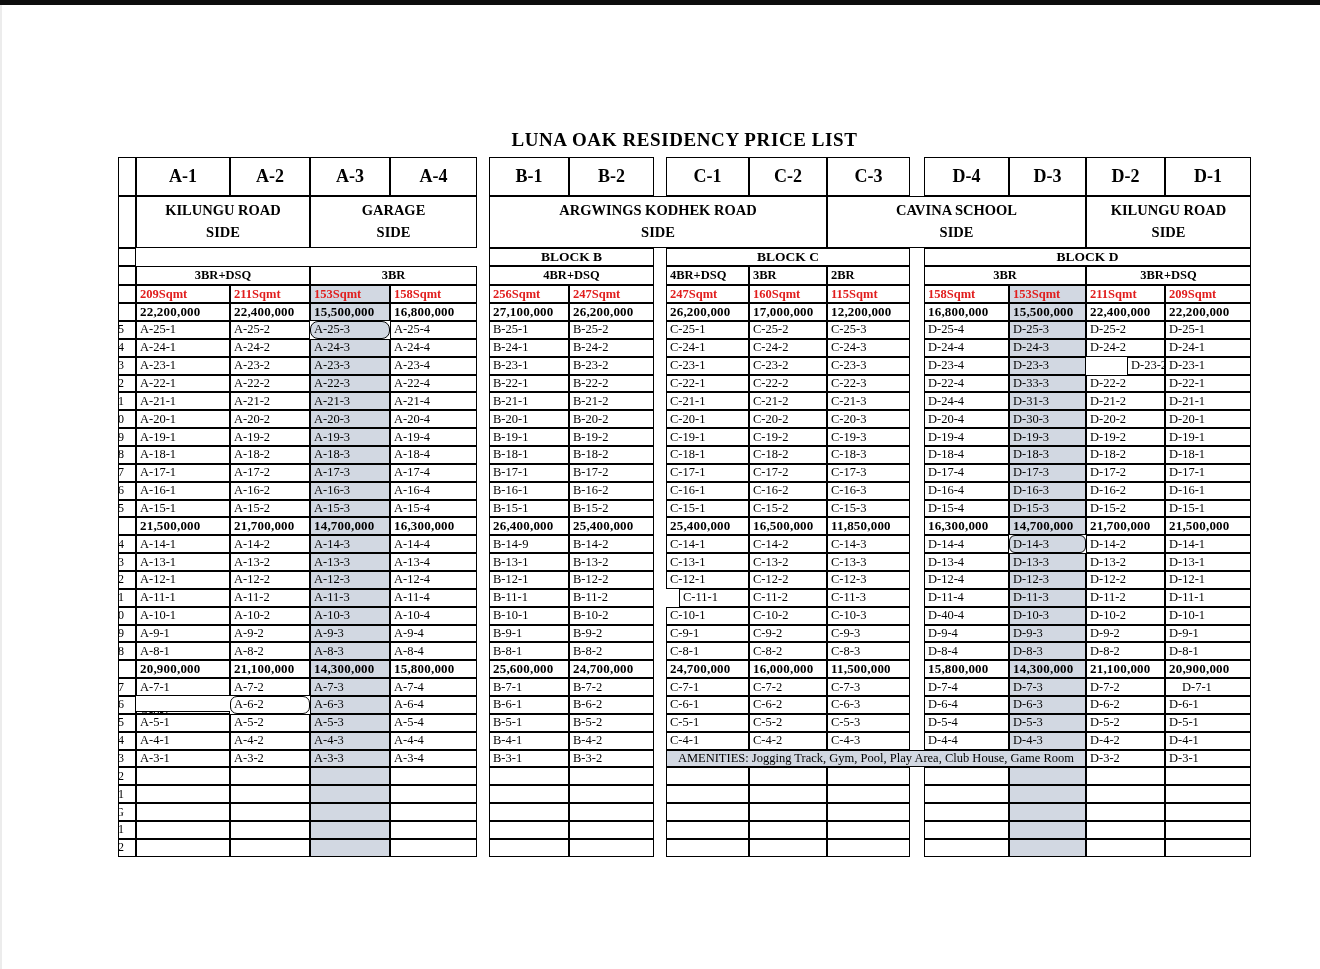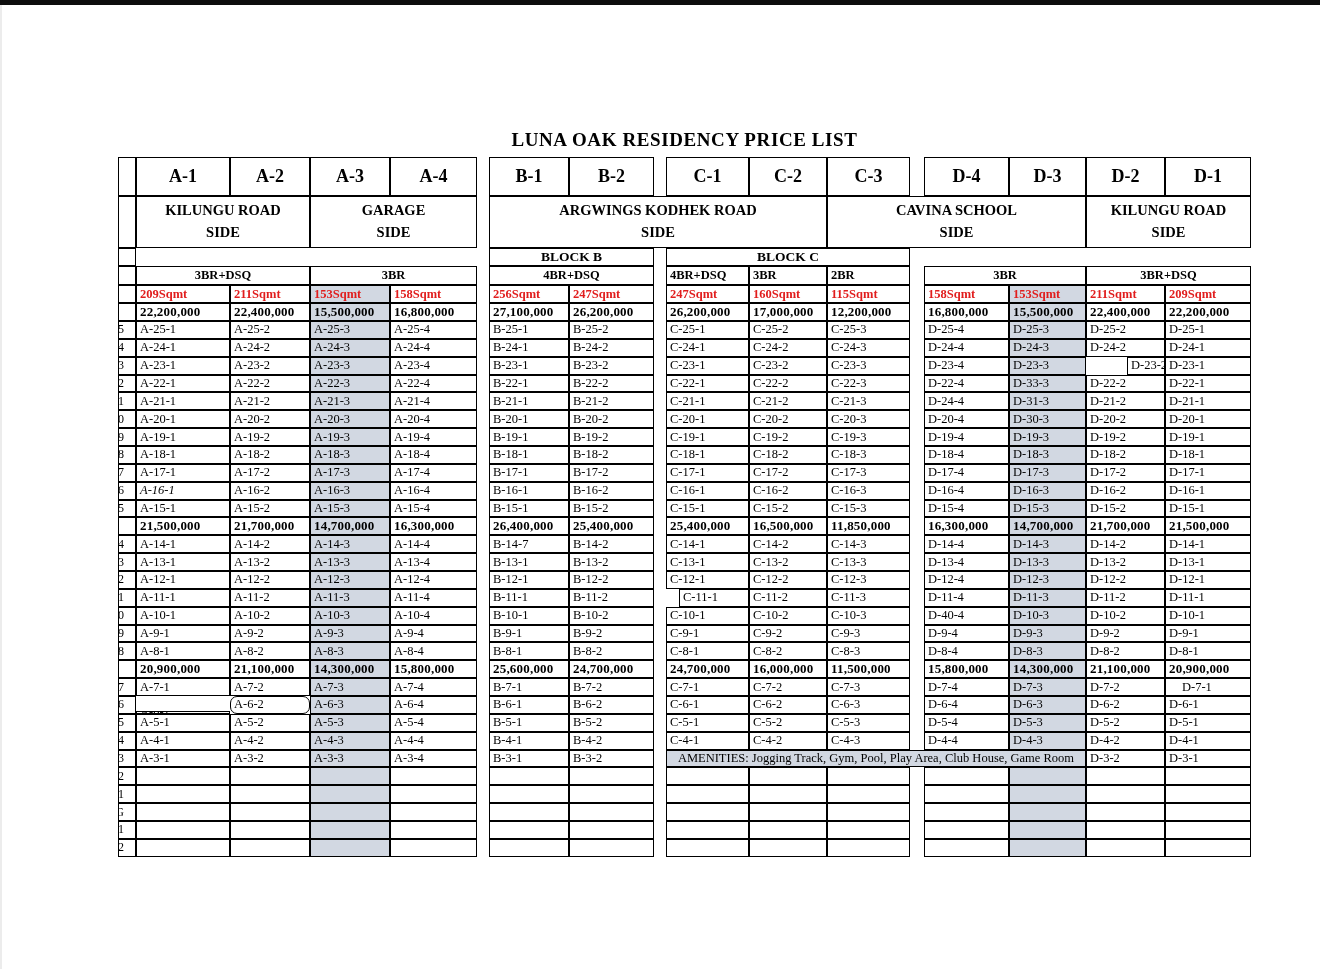--- a/index.html
+++ b/index.html
@@ -66,20 +66,21 @@
 SIDE</div>
     <div class="cell road" style="grid-area: 2 / 7 / auto / span 5;">ARGWINGS KODHEK ROAD
 SIDE</div>
     <div class="cell road" style="grid-area: 2 / 12 / auto / span 4;">CAVINA SCHOOL
 SIDE</div>
     <div class="cell road" style="grid-area: 2 / 16 / auto / span 2;">KILUNGU ROAD
 SIDE</div>
     <div class="cell lbl" style="grid-area: 3 / 1;"></div>
     <div class="cell block" style="grid-area: 3 / 7 / auto / span 2;">BLOCK B</div>
     <div class="cell block" style="grid-area: 3 / 10 / auto / span 3;">BLOCK C</div>
+    <div class="cell block" style="grid-area: 3 / 14 / auto / span 4;">BLOCK D</div>
     <div class="cell lbl" style="grid-area: 4 / 1;"></div>
     <div class="cell type" style="grid-area: 4 / 2 / auto / span 2;">3BR+DSQ</div>
     <div class="cell type" style="grid-area: 4 / 4 / auto / span 2;">3BR</div>
     <div class="cell type" style="grid-area: 4 / 7 / auto / span 2;">4BR+DSQ</div>
     <div class="cell type left" style="grid-area: 4 / 10;">4BR+DSQ</div>
     <div class="cell type left" style="grid-area: 4 / 11;">3BR</div>
     <div class="cell type left" style="grid-area: 4 / 12;">2BR</div>
     <div class="cell type" style="grid-area: 4 / 14 / auto / span 2;">3BR</div>
     <div class="cell type" style="grid-area: 4 / 16 / auto / span 2;">3BR+DSQ</div>
     <div class="cell lbl" style="grid-area: 5 / 1;"></div>
@@ -106,21 +107,21 @@
     <div class="cell price" style="grid-area: 6 / 10;">26,200,000</div>
     <div class="cell price" style="grid-area: 6 / 11;">17,000,000</div>
     <div class="cell price" style="grid-area: 6 / 12;">12,200,000</div>
     <div class="cell price" style="grid-area: 6 / 14;">16,800,000</div>
     <div class="cell price shaded" style="grid-area: 6 / 15;">15,500,000</div>
     <div class="cell price" style="grid-area: 6 / 16;">22,400,000</div>
     <div class="cell price" style="grid-area: 6 / 17;">22,200,000</div>
     <div class="cell lbl" style="grid-area: 7 / 1;">25</div>
     <div class="cell unit" style="grid-area: 7 / 2;">A-25-1</div>
     <div class="cell unit" style="grid-area: 7 / 3;">A-25-2</div>
-    <div class="cell unit shaded" style="grid-area: 7 / 4;">A-25-3</div>
+    <div class="cell unit shaded" style="grid-area: 7 / 4; border-radius: 8px;">A-25-3</div>
     <div class="cell unit" style="grid-area: 7 / 5;">A-25-4</div>
     <div class="cell unit" style="grid-area: 7 / 7;">B-25-1</div>
     <div class="cell unit" style="grid-area: 7 / 8;">B-25-2</div>
     <div class="cell unit" style="grid-area: 7 / 10;">C-25-1</div>
     <div class="cell unit" style="grid-area: 7 / 11;">C-25-2</div>
     <div class="cell unit" style="grid-area: 7 / 12;">C-25-3</div>
     <div class="cell unit" style="grid-area: 7 / 14;">D-25-4</div>
     <div class="cell unit shaded" style="grid-area: 7 / 15;">D-25-3</div>
     <div class="cell unit" style="grid-area: 7 / 16;">D-25-2</div>
     <div class="cell unit" style="grid-area: 7 / 17;">D-25-1</div>
@@ -230,21 +231,21 @@
     <div class="cell unit" style="grid-area: 15 / 7;">B-17-1</div>
     <div class="cell unit" style="grid-area: 15 / 8;">B-17-2</div>
     <div class="cell unit" style="grid-area: 15 / 10;">C-17-1</div>
     <div class="cell unit" style="grid-area: 15 / 11;">C-17-2</div>
     <div class="cell unit" style="grid-area: 15 / 12;">C-17-3</div>
     <div class="cell unit" style="grid-area: 15 / 14;">D-17-4</div>
     <div class="cell unit shaded" style="grid-area: 15 / 15;">D-17-3</div>
     <div class="cell unit" style="grid-area: 15 / 16;">D-17-2</div>
     <div class="cell unit" style="grid-area: 15 / 17;">D-17-1</div>
     <div class="cell lbl" style="grid-area: 16 / 1;">16</div>
-    <div class="cell unit" style="grid-area: 16 / 2; font-style: italic;">A-16-1</div>
+    <div class="cell unit" style="grid-area: 16 / 2;">A-16-1</div>
     <div class="cell unit" style="grid-area: 16 / 3;">A-16-2</div>
     <div class="cell unit shaded" style="grid-area: 16 / 4;">A-16-3</div>
     <div class="cell unit" style="grid-area: 16 / 5;">A-16-4</div>
     <div class="cell unit" style="grid-area: 16 / 7;">B-16-1</div>
     <div class="cell unit" style="grid-area: 16 / 8;">B-16-2</div>
     <div class="cell unit" style="grid-area: 16 / 10;">C-16-1</div>
     <div class="cell unit" style="grid-area: 16 / 11;">C-16-2</div>
     <div class="cell unit" style="grid-area: 16 / 12;">C-16-3</div>
     <div class="cell unit" style="grid-area: 16 / 14;">D-16-4</div>
     <div class="cell unit shaded" style="grid-area: 16 / 15;">D-16-3</div>
@@ -276,27 +277,27 @@
     <div class="cell price" style="grid-area: 18 / 12;">11,850,000</div>
     <div class="cell price" style="grid-area: 18 / 14;">16,300,000</div>
     <div class="cell price shaded" style="grid-area: 18 / 15;">14,700,000</div>
     <div class="cell price" style="grid-area: 18 / 16;">21,700,000</div>
     <div class="cell price" style="grid-area: 18 / 17;">21,500,000</div>
     <div class="cell lbl" style="grid-area: 19 / 1;">14</div>
     <div class="cell unit" style="grid-area: 19 / 2;">A-14-1</div>
     <div class="cell unit" style="grid-area: 19 / 3;">A-14-2</div>
     <div class="cell unit shaded" style="grid-area: 19 / 4;">A-14-3</div>
     <div class="cell unit" style="grid-area: 19 / 5;">A-14-4</div>
-    <div class="cell unit" style="grid-area: 19 / 7;">B-14-7</div>
+    <div class="cell unit" style="grid-area: 19 / 7;">B-14-9</div>
     <div class="cell unit" style="grid-area: 19 / 8;">B-14-2</div>
     <div class="cell unit" style="grid-area: 19 / 10;">C-14-1</div>
     <div class="cell unit" style="grid-area: 19 / 11;">C-14-2</div>
     <div class="cell unit" style="grid-area: 19 / 12;">C-14-3</div>
     <div class="cell unit" style="grid-area: 19 / 14;">D-14-4</div>
-    <div class="cell unit shaded" style="grid-area: 19 / 15;">D-14-3</div>
+    <div class="cell unit shaded" style="grid-area: 19 / 15; border-radius: 6px;">D-14-3</div>
     <div class="cell unit" style="grid-area: 19 / 16;">D-14-2</div>
     <div class="cell unit" style="grid-area: 19 / 17;">D-14-1</div>
     <div class="cell lbl" style="grid-area: 20 / 1;">13</div>
     <div class="cell unit" style="grid-area: 20 / 2;">A-13-1</div>
     <div class="cell unit" style="grid-area: 20 / 3;">A-13-2</div>
     <div class="cell unit shaded" style="grid-area: 20 / 4;">A-13-3</div>
     <div class="cell unit" style="grid-area: 20 / 5;">A-13-4</div>
     <div class="cell unit" style="grid-area: 20 / 7;">B-13-1</div>
     <div class="cell unit" style="grid-area: 20 / 8;">B-13-2</div>
     <div class="cell unit" style="grid-area: 20 / 10;">C-13-1</div>

